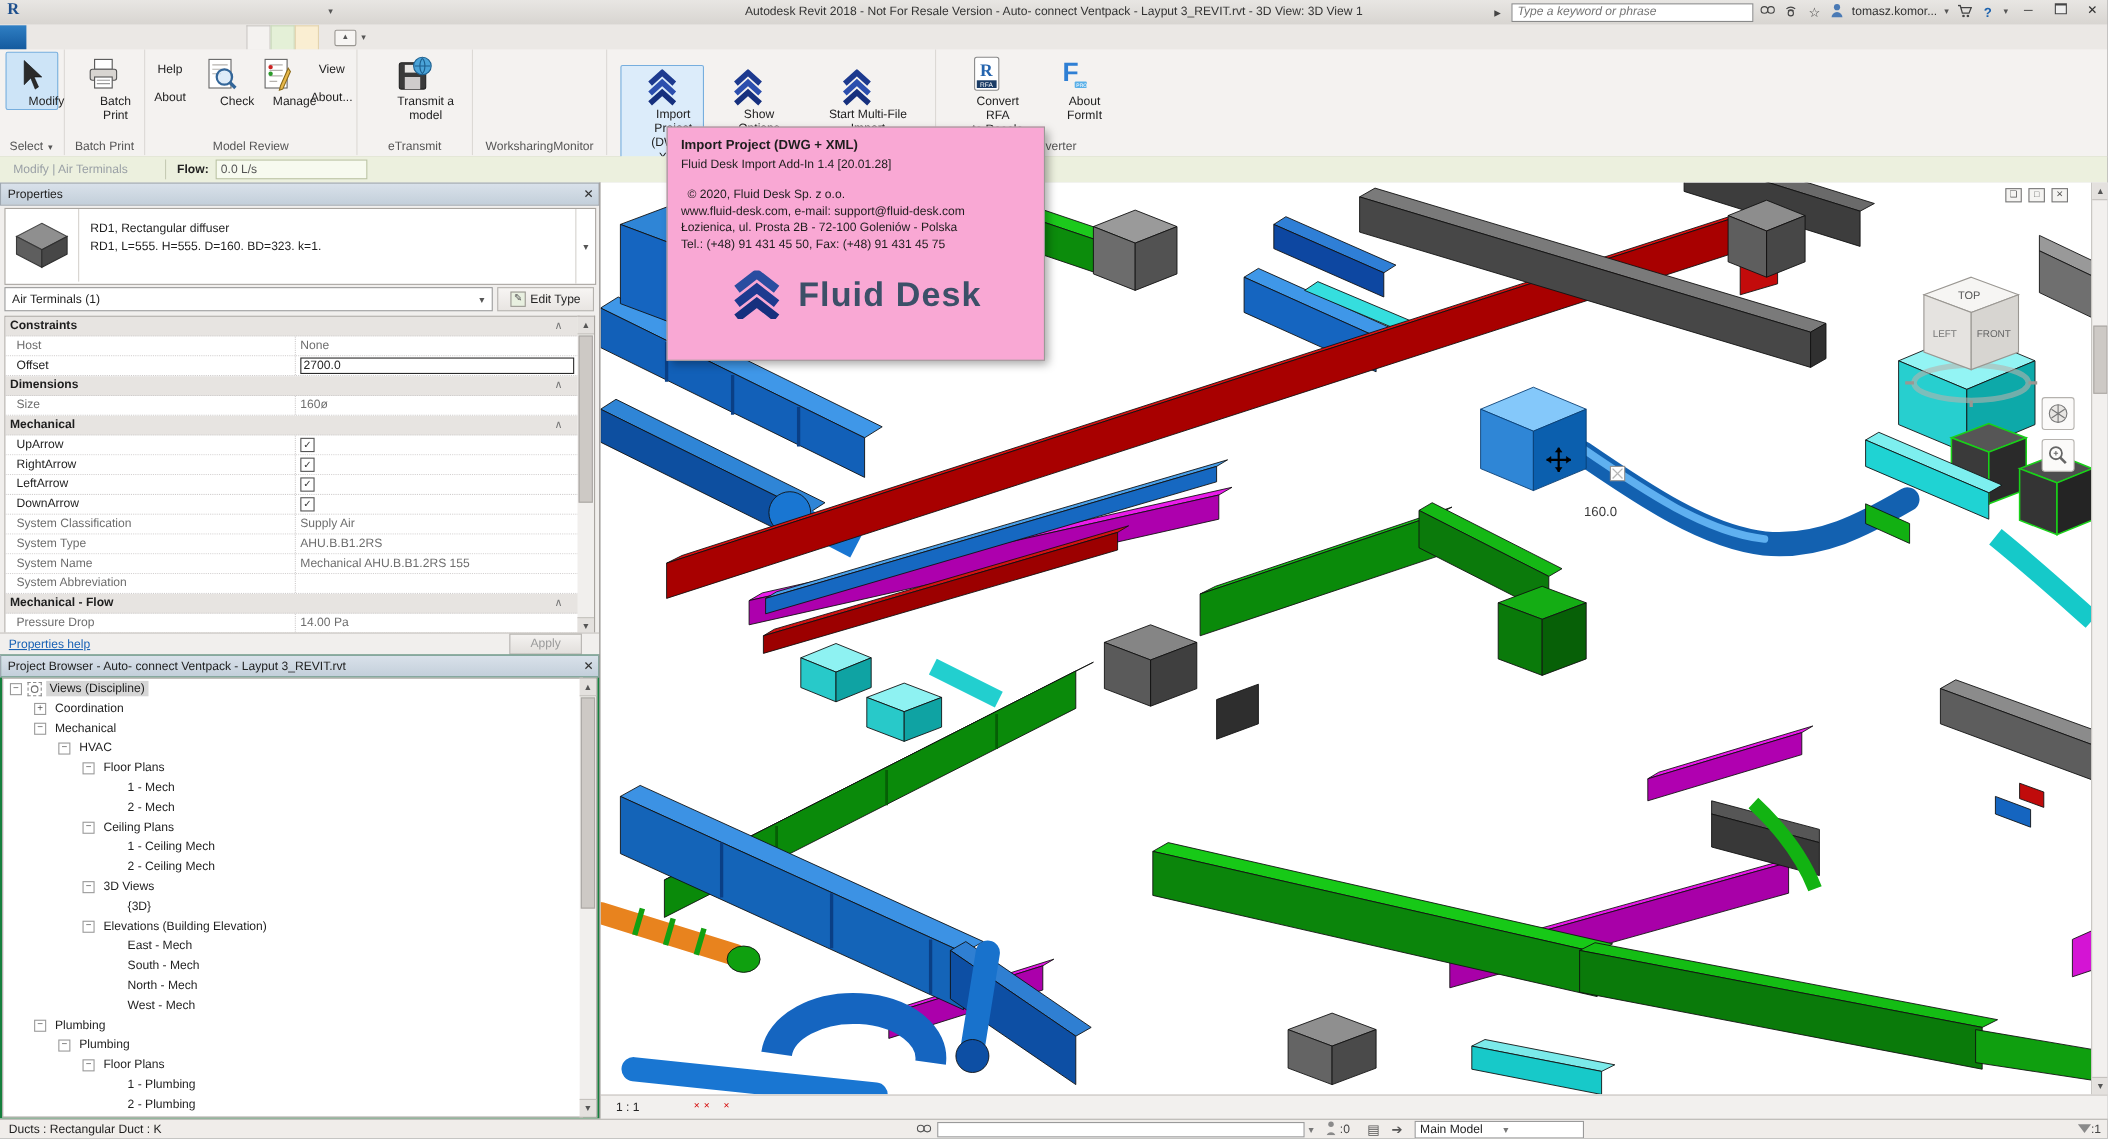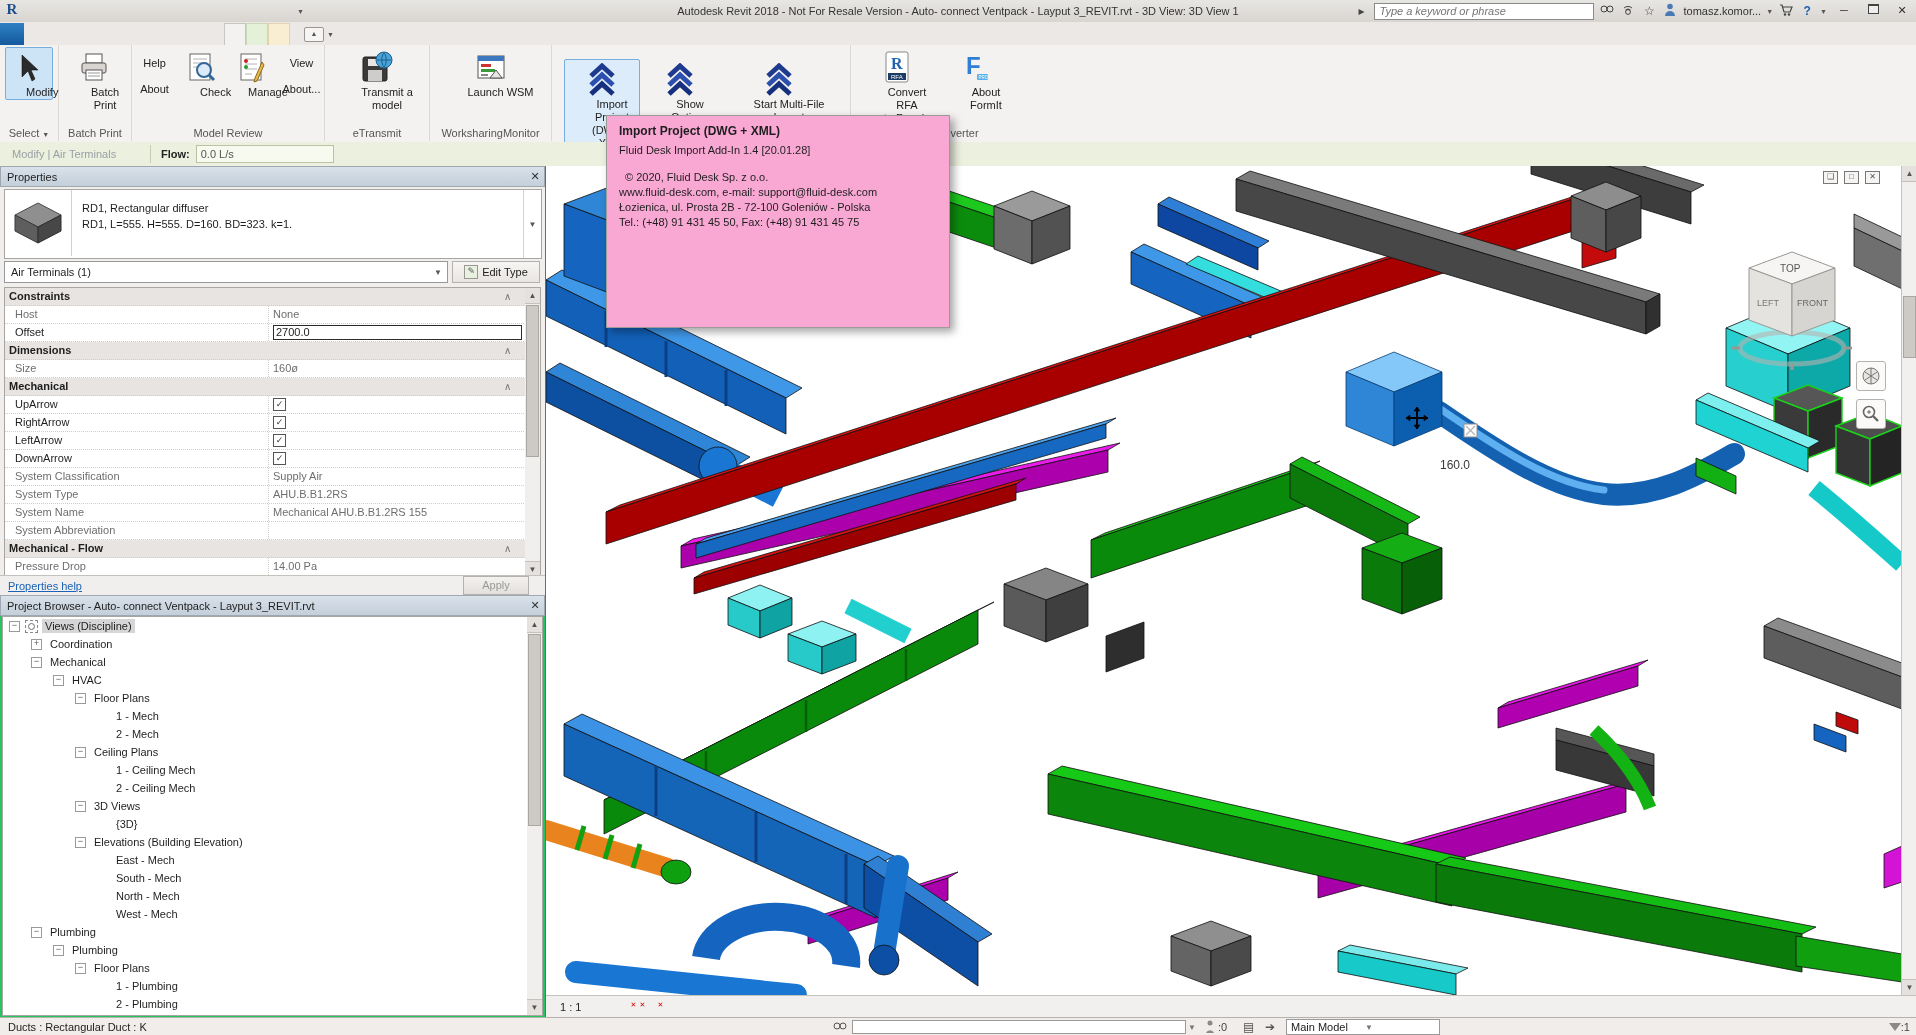--- a/index.html
+++ b/index.html
@@ -73,21 +73,21 @@
   .prow.inp .plabel{color:#1e1e1e;}
   .prow.inp .pvtext{display:inline-block;border:1px solid #2b2b2b;background:#fff;color:#1e1e1e;height:13px;line-height:13px;padding:0 2px;width:243px;}
   #ptable-scroll{position:absolute;right:4px;top:121px;width:15px;height:289px;border:1px solid #a9a5a0;border-left:none;background:#f1efed;}
   .sbtn{height:15px;text-align:center;font-size:8px;color:#555;line-height:15px;background:#e4e1de;border-bottom:1px solid #c5c2be;}
   .sbtn.bottom{position:absolute;bottom:0;left:0;right:0;border-top:1px solid #c5c2be;border-bottom:none;}
   .sthumb{position:absolute;left:1px;right:1px;background:#cdc9c5;border:1px solid #aaa7a3;}
   #props-footer{position:absolute;left:0;bottom:0;width:545px;height:19px;background:#f1efed;border-top:1px solid #c5c2be;display:flex;align-items:center;}
   #props-help{color:#1a62b5;text-decoration:underline;margin-left:8px;}
   #apply-btn{position:absolute;right:16px;top:0;width:64px;height:17px;border:1px solid #b5b2ae;background:linear-gradient(#f4f2f0,#e2dfdc);color:#9a9a9a;text-align:center;line-height:16px;}
   
-  #browser{position:absolute;left:0;top:595px;width:545px;height:422px;background:#22c55e;border-right:1px solid #808080;}
+  #browser{position:absolute;left:0;top:595px;width:545px;height:422px;background:#15803d;border-right:1px solid #808080;}
   #tree{position:absolute;left:2px;top:21px;width:526px;height:398px;background:#fff;border:1px solid #a9a5a0;overflow:hidden;}
   .titem{height:18px;display:flex;align-items:center;white-space:nowrap;}
   .titem .tg{flex:0 0 auto;width:9px;height:9px;border:1px solid #9a9a9a;background:#fff;font-size:9px;line-height:7px;text-align:center;color:#555;margin-right:5px;}
   .titem .tg:empty{visibility:hidden;}
   .titem .ticon{display:none;}
   .titem.root .ticon{display:inline-block;width:11px;height:11px;border:1px dashed #8a8a8a;margin-right:4px;position:relative;}
   .titem.root .ticon::after{content:"";position:absolute;left:2px;top:2px;width:5px;height:5px;border:1px solid #6f6f6f;border-radius:50%;}
   .titem .tlabel{padding:1px 3px;color:#1e1e1e;}
   .titem.sel .tlabel{background:#d6d6d6;}
   #tree-scroll{position:absolute;right:2px;top:21px;width:15px;height:398px;background:#f1efed;border:1px solid #a9a5a0;border-left:none;}
@@ -292,35 +292,20 @@
                 <path d="M17,9h14M24,2c3,3 3,11 0,14c-3,-3 -3,-11 0,-14" fill="none" stroke="#1c5f8e"></path>
               </svg>
           </div>
           <div class="blab">Transmit a model</div>
         </div>
       </div>
       <div class="plab">eTransmit</div>
     </div>
 
     <div class="rpanel" style="width:121px;">
-      <div class="pbody">
-        <div class="bigbtn" style="width:100px;">
-          <div class="bicon">
-            <svg width="34" height="32">
-                <rect x="4" y="4" width="26" height="22" fill="#fff" stroke="#555"></rect>
-                <rect x="4" y="4" width="26" height="5" fill="#3c78c0"></rect>
-                <rect x="7" y="12" width="10" height="3" fill="#cc3333"></rect>
-                <rect x="7" y="17" width="14" height="3" fill="#3a9a3a"></rect>
-                <rect x="7" y="22" width="7" height="2" fill="#888"></rect>
-                <path d="M22,18 l6,8 h-12 z" fill="#e8e6e4" stroke="#555"></path>
-              </svg>
-          </div>
-          <div class="blab">Launch WSM</div>
-        </div>
-      </div>
       <div class="plab">WorksharingMonitor</div>
     </div>
 
     <div class="rpanel" style="width:298px;">
       <svg width="0" height="0">
           <defs>
         <g id="fdmark">
               <path d="M4,13 L15,3 L26,13" fill="none" stroke="#1d3a8f" stroke-width="5"></path>
               <path d="M4,22 L15,12 L26,22" fill="none" stroke="#2c4fae" stroke-width="5"></path>
               <path d="M4,31 L15,21 L26,31" fill="none" stroke="#16307e" stroke-width="5"></path>
@@ -921,15 +906,23 @@
     </div>
   </div>
 
   <div id="tooltip">
     <div id="tt-title">Import Project (DWG + XML)</div>
     <div id="tt-sub">Fluid Desk Import Add-In 1.4 [20.01.28]</div>
     <div class="tt-line" style="padding-left:6px;">© 2020, Fluid Desk Sp. z o.o.</div>
     <div class="tt-line">www.fluid-desk.com, e-mail: support@fluid-desk.com</div>
     <div class="tt-line">Łozienica, ul. Prosta 2B - 72-100 Goleniów - Polska</div>
     <div class="tt-line">Tel.: (+48) 91 431 45 50, Fax: (+48) 91 431 45 75</div>
+    <div id="tt-logo">
+      <svg width="52" height="44">
+        <path d="M6,17 L24,3 L42,17" fill="none" stroke="#2a4da0" stroke-width="8"></path>
+        <path d="M6,30 L24,16 L42,30" fill="none" stroke="#1d3a8f" stroke-width="8"></path>
+        <path d="M6,43 L24,29 L42,43" fill="none" stroke="#16307e" stroke-width="8"></path>
+      </svg>
+      <span id="tt-logo-text">Fluid Desk</span>
+    </div>
   </div>
 
 </div>
 
 </body></html>

